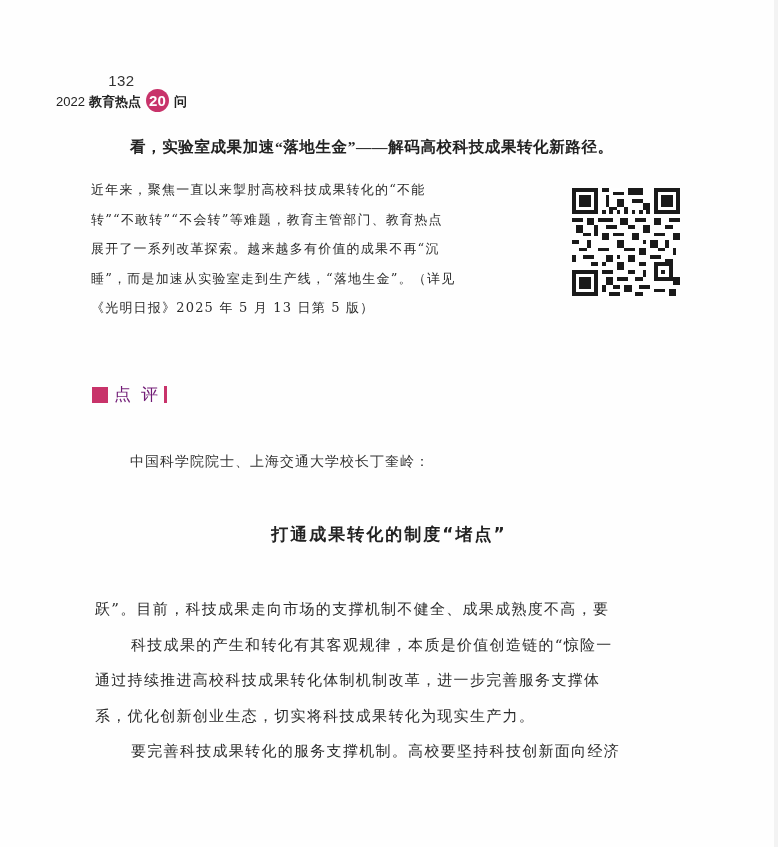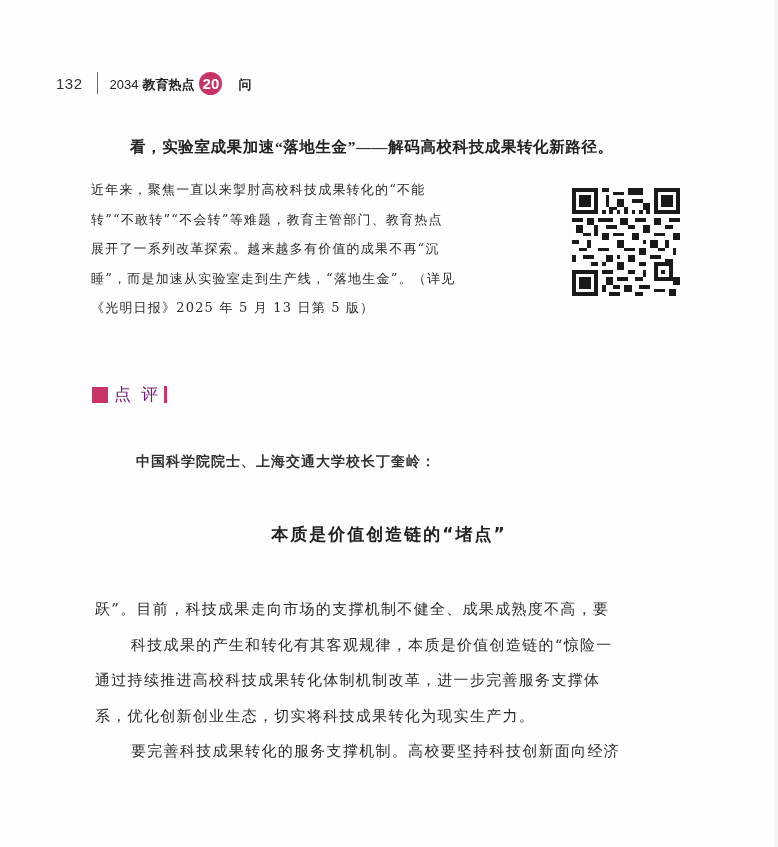--- a/index.html
+++ b/index.html
@@ -5,53 +5,53 @@
   html, body { margin: 0; padding: 0; }
   body {
     width: 778px; height: 847px;
     background: #fefefe;
     position: relative;
     overflow: hidden;
     font-family: "DejaVu Serif", "Liberation Serif", serif;
     color: #2a2a2a;
   }
   .edge { position: absolute; right: 0; top: 0; width: 4px; height: 847px; background: #f3f3f3; }
-  .header { position: absolute; left: 56px; top: 72px; height: 22px; display: flex; align-items: center; }
+  .header { position: absolute; left: 56px; top: 72px; height: 22px; display: flex; align-items: center; flex-direction: column; }
   .page-num { font-family: "Liberation Sans", sans-serif; font-size: 15px; color: #333; letter-spacing: 0.5px; }
   .hdr-sep { width: 1px; height: 22px; background: #c2356b; margin: 0 12px 0 14px; }
   .book-title { font-family: "DejaVu Sans", sans-serif; font-size: 13px; font-weight: bold; color: #222; }
   .book-year { font-family: "Liberation Sans", sans-serif; font-weight: normal; font-size: 13px; margin-right: 4px; }
   .badge {
     display: inline-flex; align-items: center; justify-content: center;
     width: 23px; height: 23px; border-radius: 50%;
     background: #c8336a; color: #fff;
     font-family: "Liberation Sans", sans-serif; font-size: 15px;
-    margin: 0 16px 0 5px;
+    margin: 0 5px 0 5px;
   }
   .lead {
     position: absolute; left: 130px; top: 137px;
     font-family: Liberation Serif, serif; font-weight: bold; font-size: 15.5px; color: #222;
     letter-spacing: 0.6px; white-space: nowrap;
   }
   .summary {
     position: absolute; left: 91px; top: 175px; width: 465px;
     font-size: 13px; line-height: 29.5px; letter-spacing: 1.2px; color: #2b2b2b;
     text-indent: 0;
   }
   .summary .line { display: block; white-space: nowrap; }
   .qr { position: absolute; left: 572px; top: 188px; width: 108px; height: 108px; }
   .section-head {
     position: absolute; left: 92px; top: 383px; display: flex; align-items: center;
   }
   .sq { width: 16px; height: 16px; background: #c8336a; }
   .sec-label { font-family: "DejaVu Sans", sans-serif; font-size: 17px; color: #701a75; margin-left: 6px; letter-spacing: 10px; }
   .bar { width: 3px; height: 17px; background: #c8336a; margin-left: -4px; }
   .author {
-    position: absolute; left: 136px; top: 453px;
-    font-size: 14px; color: #333; letter-spacing: 1px; white-space: nowrap; font-weight: bold;
+    position: absolute; left: 130px; top: 453px;
+    font-size: 14px; color: #333; letter-spacing: 1px; white-space: nowrap;
   }
   .article-title {
     position: absolute; left: 0; width: 778px; top: 523px; text-align: center;
     font-family: "DejaVu Sans", sans-serif; font-weight: bold; font-size: 17px; color: #222; letter-spacing: 2px;
   }
   .body {
     position: absolute; left: 95px; top: 592px; width: 600px;
     font-size: 15px; line-height: 35.5px; letter-spacing: 1.3px; color: #2b2b2b;
   }
   .body .line { display: block; white-space: nowrap; }
@@ -59,21 +59,21 @@
 </style>
 </head>
 <body>
 
 <div class="edge"></div>
 
 <div class="header">
   <span class="page-num">132</span>
   <span class="hdr-sep"></span>
   <span class="book-title">
-    <span class="book-year">2034</span><span>教育热点</span><span class="badge">20</span><span>问</span>
+    <span class="book-year">2022</span><span>教育热点</span><span class="badge">20</span><span>问</span>
   </span>
 </div>
 
 <div class="lead">看，实验室成果加速“落地生金”——解码高校科技成果转化新路径。</div>
 
 <div class="summary">
   <span class="line">近年来，聚焦一直以来掣肘高校科技成果转化的“不能</span>
   <span class="line">转”“不敢转”“不会转”等难题，教育主管部门、教育热点</span>
   <span class="line">展开了一系列改革探索。越来越多有价值的成果不再“沉</span>
   <span class="line">睡”，而是加速从实验室走到生产线，“落地生金”。（详见</span>
@@ -171,21 +171,21 @@
 </svg>
 
 <div class="section-head">
   <span class="sq"></span>
   <span class="sec-label">点评</span>
   <span class="bar"></span>
 </div>
 
 <div class="author">中国科学院院士、上海交通大学校长丁奎岭：</div>
 
-<div class="article-title">本质是价值创造链的“堵点”</div>
+<div class="article-title">打通成果转化的制度“堵点”</div>
 
 <div class="body">
   <span class="line">跃”。目前，科技成果走向市场的支撑机制不健全、成果成熟度不高，要</span>
   <span class="line indent">科技成果的产生和转化有其客观规律，本质是价值创造链的“惊险一</span>
   <span class="line">通过持续推进高校科技成果转化体制机制改革，进一步完善服务支撑体</span>
   <span class="line">系，优化创新创业生态，切实将科技成果转化为现实生产力。</span>
   <span class="line indent">要完善科技成果转化的服务支撑机制。高校要坚持科技创新面向经济</span>
 </div>
 
 </body></html>

